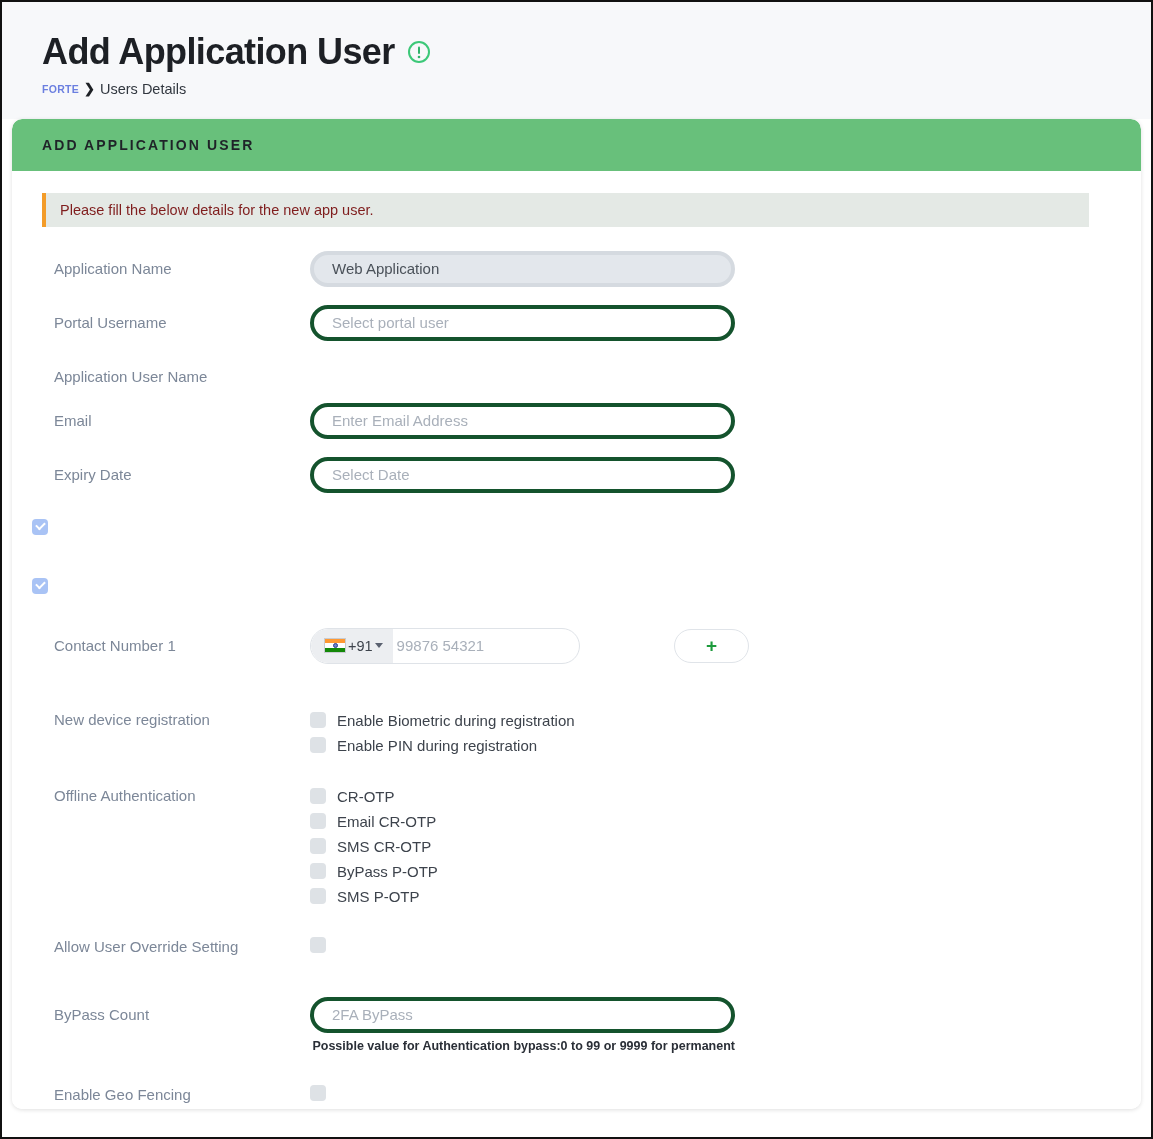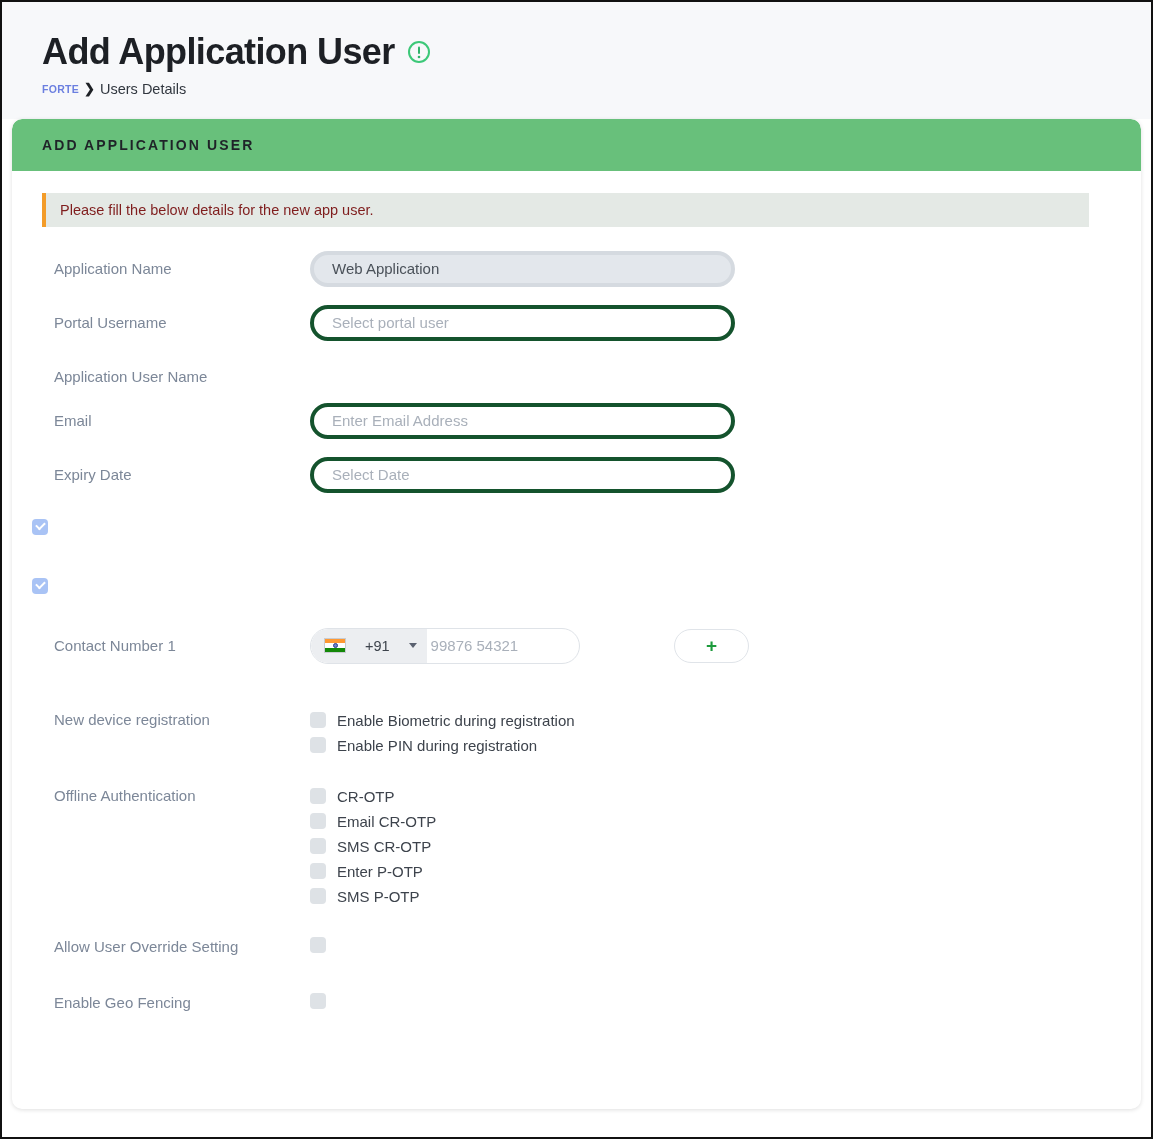--- a/index.html
+++ b/index.html
@@ -184,21 +184,21 @@
     border: 1px solid #dfe3e8;
     border-radius: 20px;
     background: #ffffff;
     display: flex;
     align-items: center;
     overflow: hidden;
   }
   .cc {
     display: flex;
     align-items: center;
-    gap: 19px;
+    gap: 2px;
     background: #eceef1;
     height: 100%;
     padding: 0 10px 0 13px;
     border-radius: 20px 0 0 20px;
     cursor: pointer;
   }
   .flag {
     width: 22px; height: 15px;
     position: relative;
     border: 0.5px solid #c8ccd2;
@@ -384,36 +384,43 @@
             <div class="opt">
               <span class="cb"></span>
               <span class="opt-txt">Email CR-OTP</span>
             </div>
             <div class="opt">
               <span class="cb"></span>
               <span class="opt-txt">SMS CR-OTP</span>
             </div>
             <div class="opt">
               <span class="cb"></span>
-              <span class="opt-txt">Enter P-OTP</span>
+              <span class="opt-txt">ByPass P-OTP</span>
             </div>
             <div class="opt">
               <span class="cb"></span>
               <span class="opt-txt">SMS P-OTP</span>
             </div>
           </div>
         </div>
 
-        <div class="row" style="margin-bottom:28px;">
+        <div class="row" style="margin-bottom:40px;">
           <div class="lbl">Allow User Override Setting</div>
           <div class="ctl cb-wrap">
             <span class="cb"></span>
           </div>
         </div>
 
+        <div class="row" style="margin-bottom:24px;">
+          <div class="lbl">ByPass Count</div>
+          <div class="ctl">
+            <input class="pill" type="text" placeholder="2FA ByPass" style="">
+            <div class="helper">Possible value for Authentication bypass:0 to 99 or 9999 for permanent</div>
+          </div>
+        </div>
 
         <div class="row">
           <div class="lbl">Enable Geo Fencing</div>
           <div class="ctl">
             <div class="cb-wrap">
               <span class="cb"></span>
             </div>
             <div class="actions">
               
               

